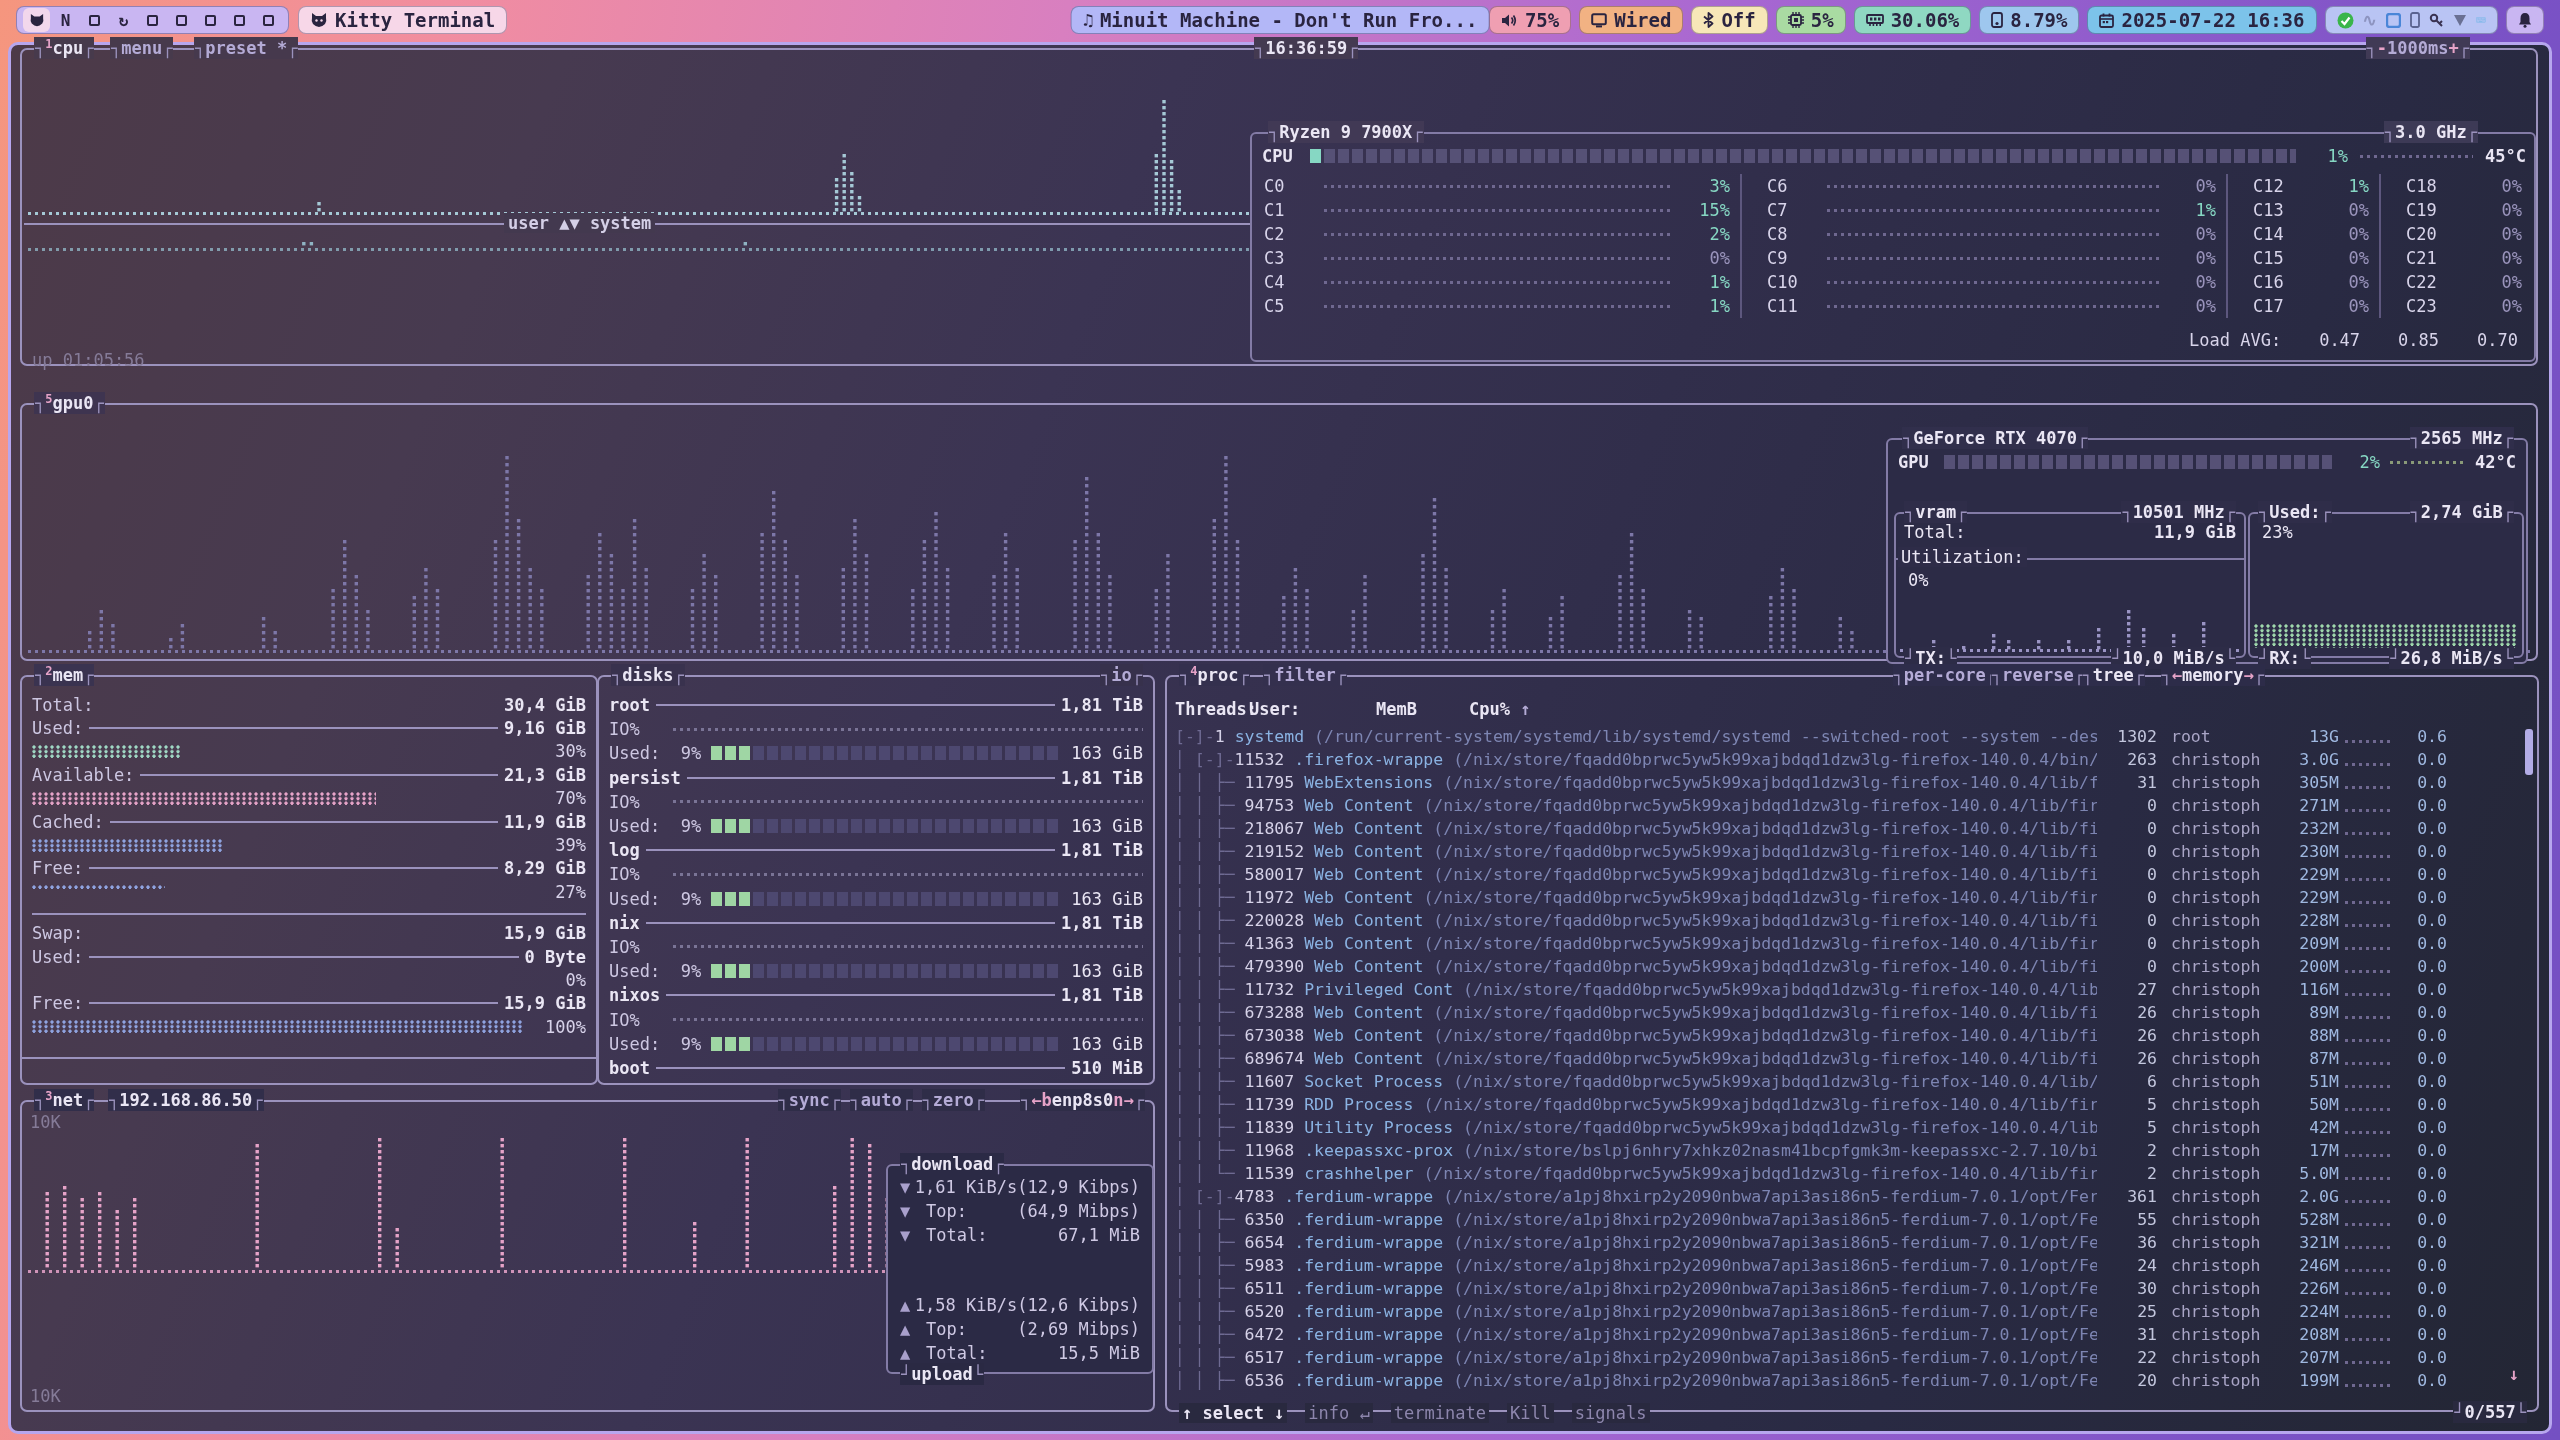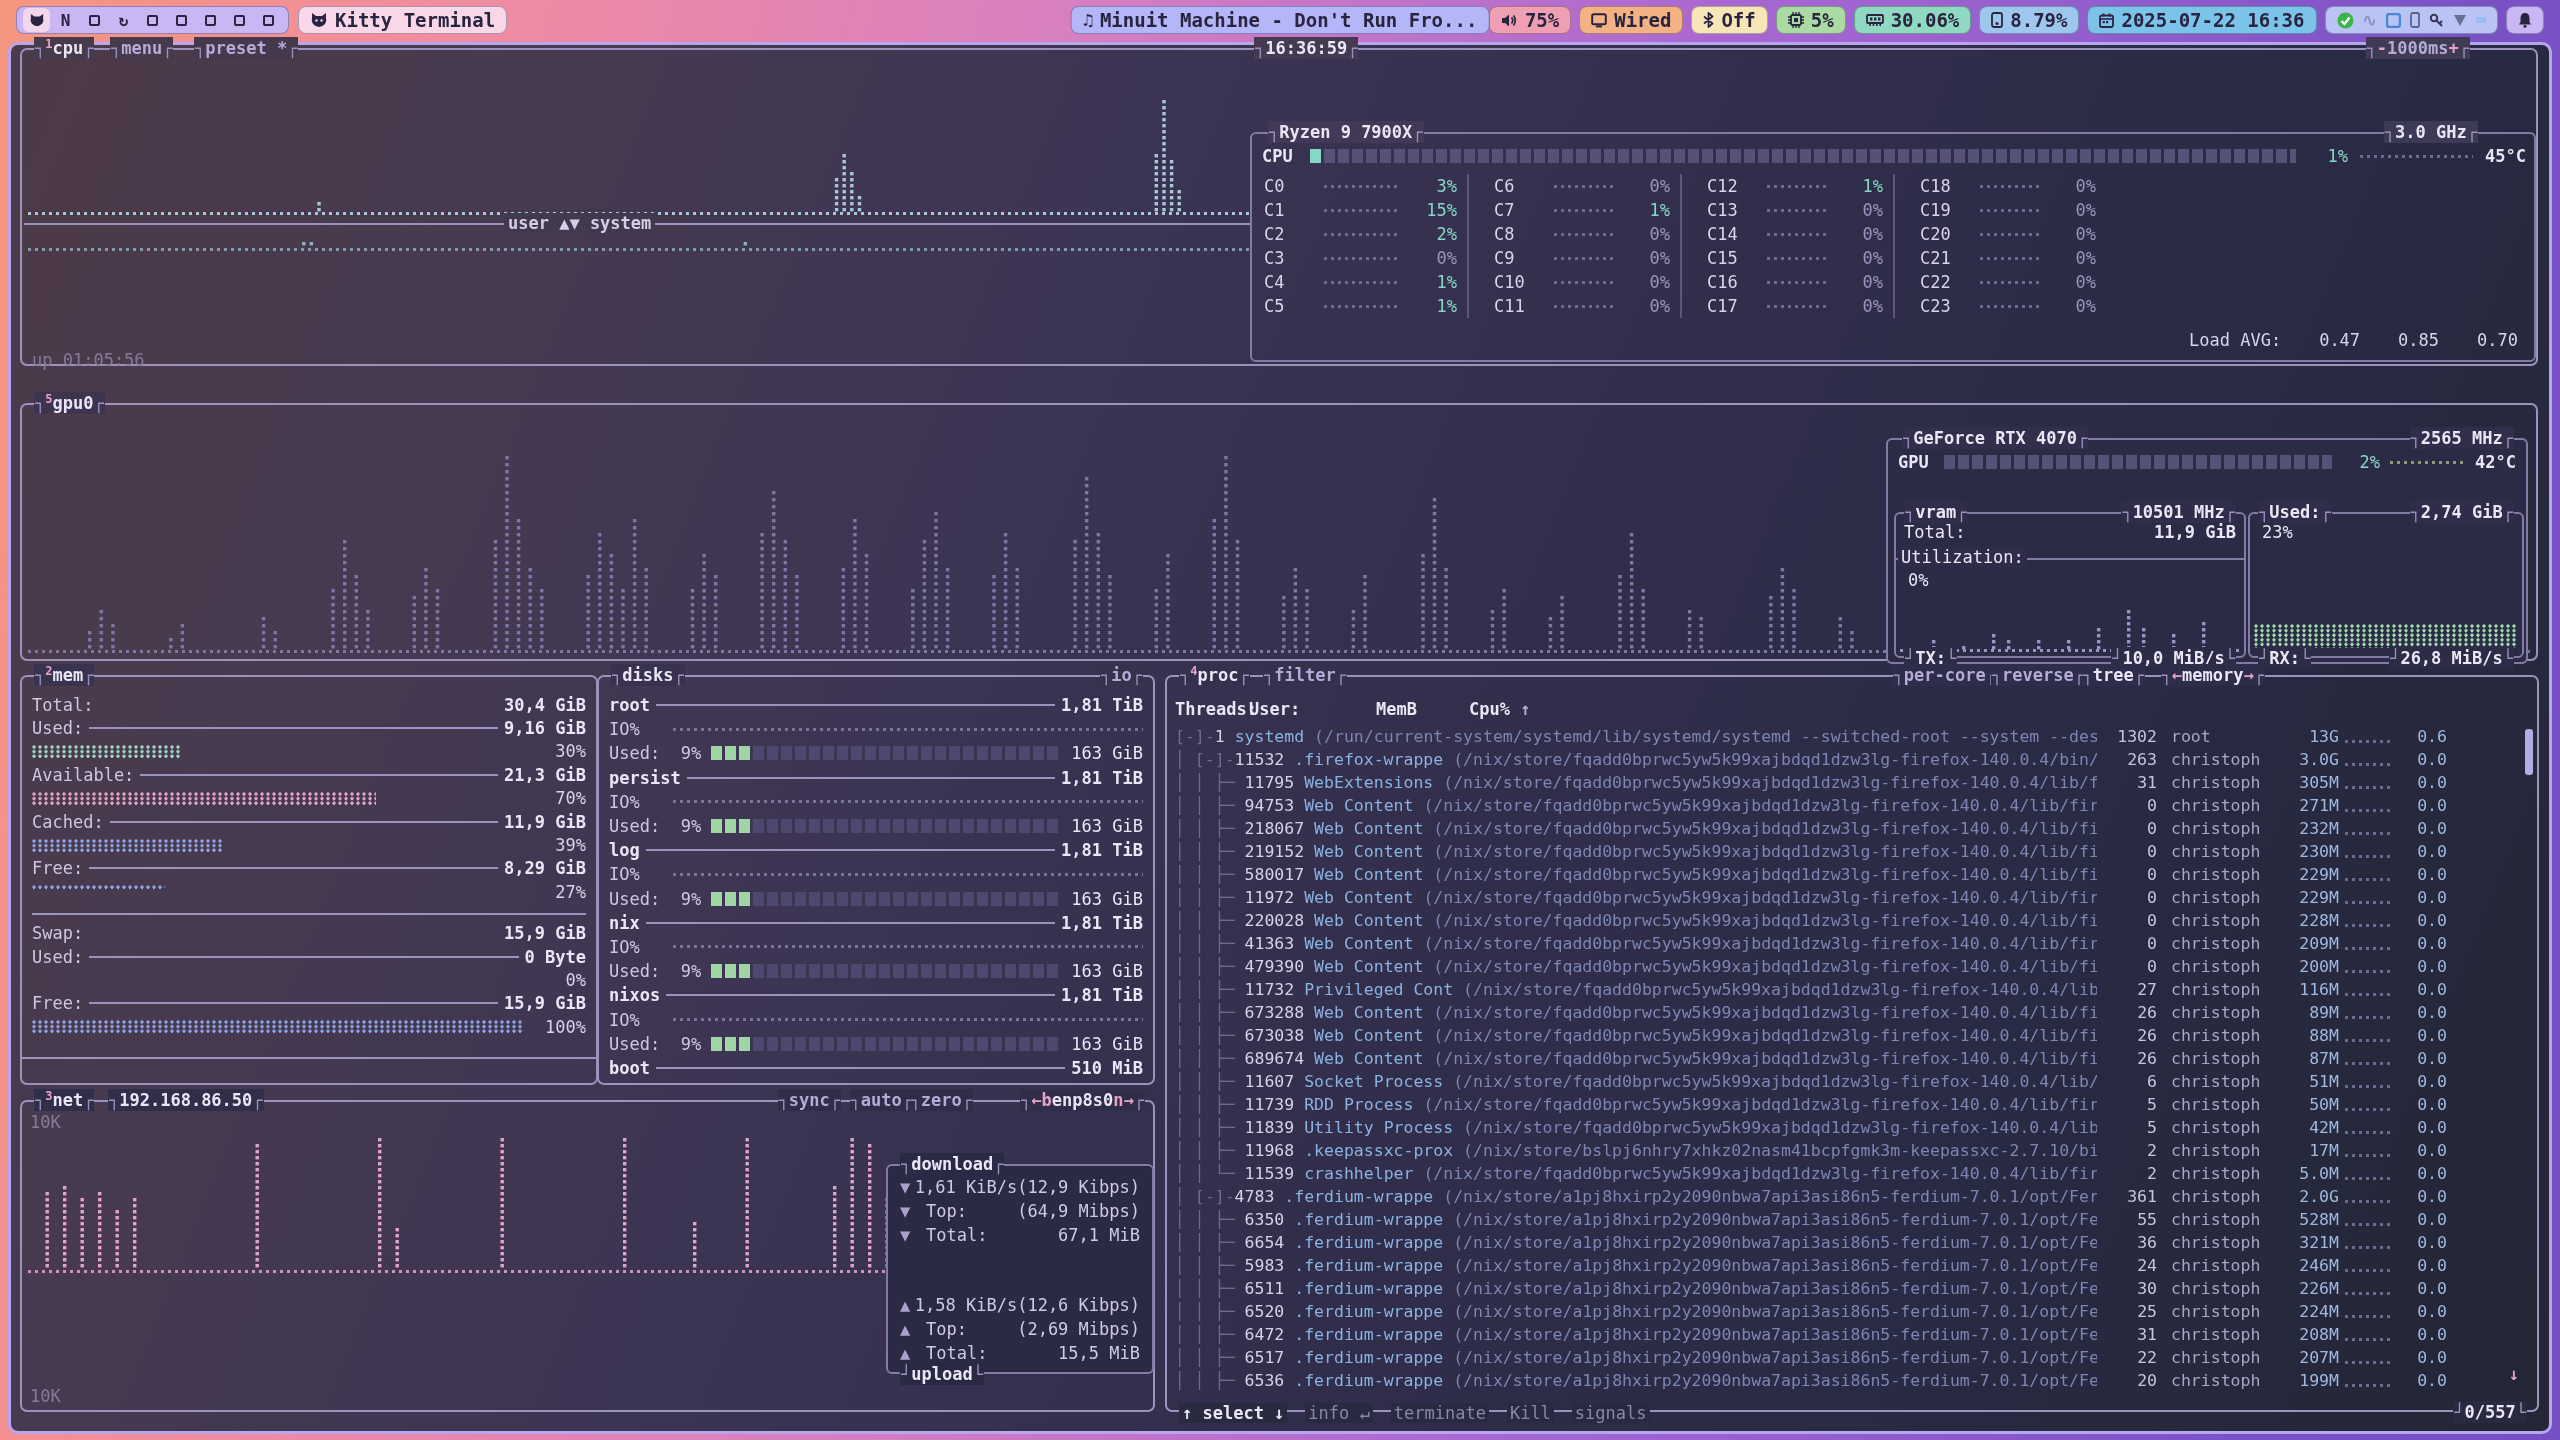--- a/index.html
+++ b/index.html
@@ -55,21 +55,21 @@
   
   .lrow { display:flex; align-items:center; white-space:pre; }
   .lline { flex:1; border-top:2px solid var(--border); margin:0 6px; }
   .b { font-weight:bold; }
 
   
   .cpu-divline { position:absolute; border-top:2px solid var(--border); }
   .upt { position:absolute; color:var(--grey); font-size:17px; }
 
   
-  .cores { position:absolute; display:grid; grid-auto-flow:column; grid-template-rows:repeat(6,24px); grid-template-columns:repeat(6,1fr); }
+  .cores { position:absolute; display:grid; grid-auto-flow:column; grid-template-rows:repeat(6,24px); grid-template-columns:repeat(2,1fr); }
   .core { display:flex; align-items:center; padding:0 10px; white-space:pre; }
   .core.sep { border-left:2px solid #5d577e;padding-left:25px; }
   .core .cl { width:52px; color:#d8d4ea; }
   .core .cline { flex:1; margin:0 8px; }
   .core .cp { width:48px; text-align:right; }
   .core .cp.zero { color:#9a94bc; } .core .cp.hot { color:var(--teal); }
 
   
   .mem-body { position:absolute; left:10px; right:10px; top:16px; }
   .mem-row { height:23.4px; display:flex; align-items:center; white-space:pre; }
@@ -1395,21 +1395,21 @@
           <div class="dk-row"><span style="color:#cdc7e2;">Used:  9%</span><div class="dk-bar"><div class="bg blocks" style="--c:#4d4870;"></div><div class="fg blocks" style="width:40px; --c:#9fd6a4;"></div></div><span>163 GiB</span></div>
           <div class="dk-row"><span class="b">boot</span><div class="lline"></div><span class="b">510 MiB</span></div>
         </div>
     </section>
 
     <section class="panel" style="left:9px; top:1055px; width:1135px; height:312px;">
       <span class="blabel" style="left:12px; --lbg:#312e4a;"><span class="sup">3</span><span>net</span></span>
       <span class="blabel" style="left:86px; --lbg:#312e4a;">192.168.86.50</span>
       <span class="blabel lavt" style="right:312px; --lbg:#2f2d48;">sync</span>
       <span class="blabel lavt" style="right:240px; --lbg:#2f2d48;">auto</span>
-      <span class="blabel lavt" style="right:180px; --lbg:#2f2d48;">zero</span>
+      <span class="blabel lavt" style="right:168px; --lbg:#2f2d48;">zero</span>
       <span class="blabel" style="right:8px; --lbg:#2f2d48;"><span class="pinkt">←b</span><span class="b">enp8s0</span><span class="pinkt">n→</span></span>
 
       <span class="scale" style="left:8px; top:10px;">10K</span>
       <span class="scale" style="left:8px; top:284px;">10K</span>
       <svg class="graph" width="1120" height="144" style="left:6px; top:22px;">
           <rect x="17.5" y="140.0" width="3.4" height="3.4" fill="#e6a3c8"></rect>
           <rect x="17.5" y="134.0" width="3.4" height="3.4" fill="#e6a3c8"></rect>
           <rect x="17.5" y="128.0" width="3.4" height="3.4" fill="#e6a3c8"></rect>
           <rect x="17.5" y="122.0" width="3.4" height="3.4" fill="#e6a3c8"></rect>
           <rect x="17.5" y="116.0" width="3.4" height="3.4" fill="#e6a3c8"></rect>

